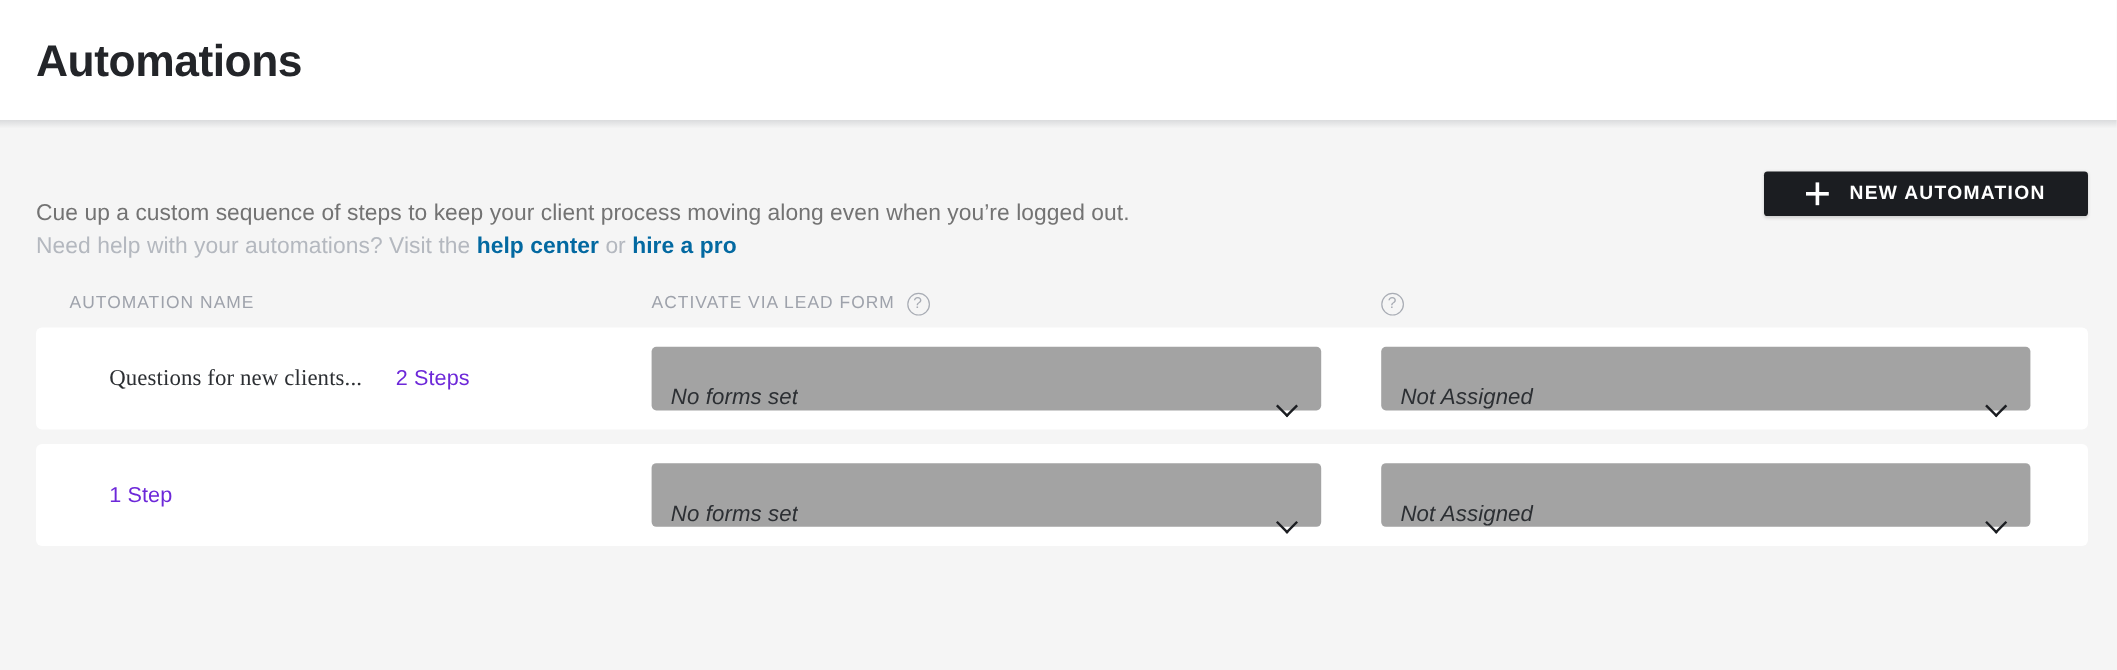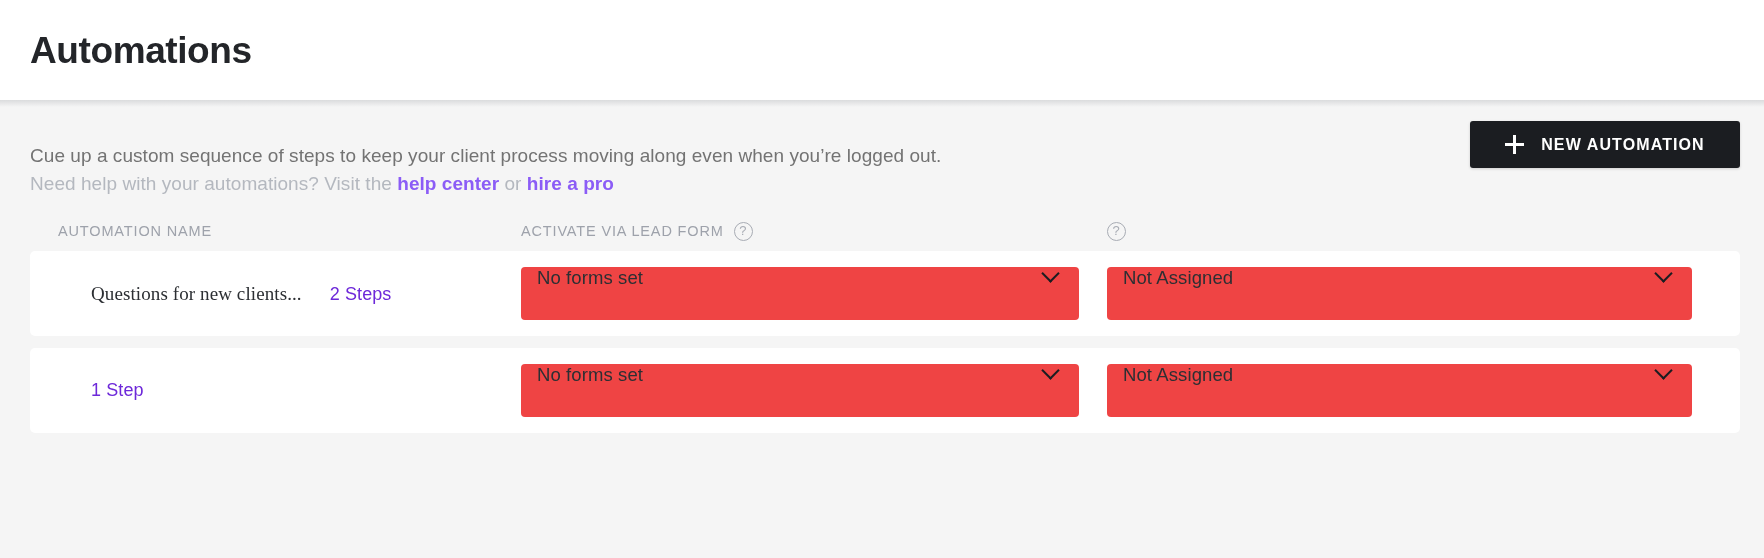--- a/index.html
+++ b/index.html
@@ -1,15 +1,15 @@
 <!DOCTYPE html>
 <html><head>
 <meta charset="utf-8">
 <style>
-  * { box-sizing: border-box; margin: 0; padding: 0; }
+  * { box-sizing: border-box; margin: 0; padding: 0; gap: 22px; }
 
   html, body {
     width: 1764px;
     height: 558px;
     overflow: hidden;
   }
 
   body {
     font-family: "Liberation Sans", "DejaVu Sans", sans-serif;
     background: #f5f5f5;
@@ -75,31 +75,31 @@
   }
 
   .intro-line-2 {
     font-size: 19px;
     line-height: 30px;
     color: #b4b8bf;
     letter-spacing: 0.05px;
   }
 
   .intro-line-2 .link {
-    color: #8b5cf6;
+    color: #0369a1;
     font-weight: bold;
     cursor: pointer;
   }
 
   .new-automation-btn {
     position: absolute;
     top: 21px;
     right: 0;
     width: 270px;
-    height: 47px;
+    height: 37px;
     background: #1b1d21;
     color: #ffffff;
     border: none;
     border-radius: 3px;
     font-family: inherit;
     font-size: 16px;
     font-weight: bold;
     letter-spacing: 1.1px;
     display: flex;
     align-items: center;
@@ -207,29 +207,30 @@
     white-space: nowrap;
   }
 
   .cell-select {
     padding-right: 28px;
   }
   .cell-select.lead    { width: 586px; flex: 0 0 586px; }
   .cell-select.contact { flex: 1 1 auto; }
 
   .select-box {
-    background: #ef4444;
+    background: #a3a3a3;
     border-radius: 4px;
     height: 53px;
     display: flex;
-    align-items: flex-start;
+    align-items: flex-end;
     justify-content: space-between;
     padding: 0 20px 0 16px;
     cursor: pointer;
     width: 100%;
+    font-style: italic;
   }
 
   .select-value {
     font-size: 18.5px;
     color: #2c2f33;
     letter-spacing: 0.1px;
     white-space: nowrap;
     overflow: hidden;
     text-overflow: ellipsis;
   }

